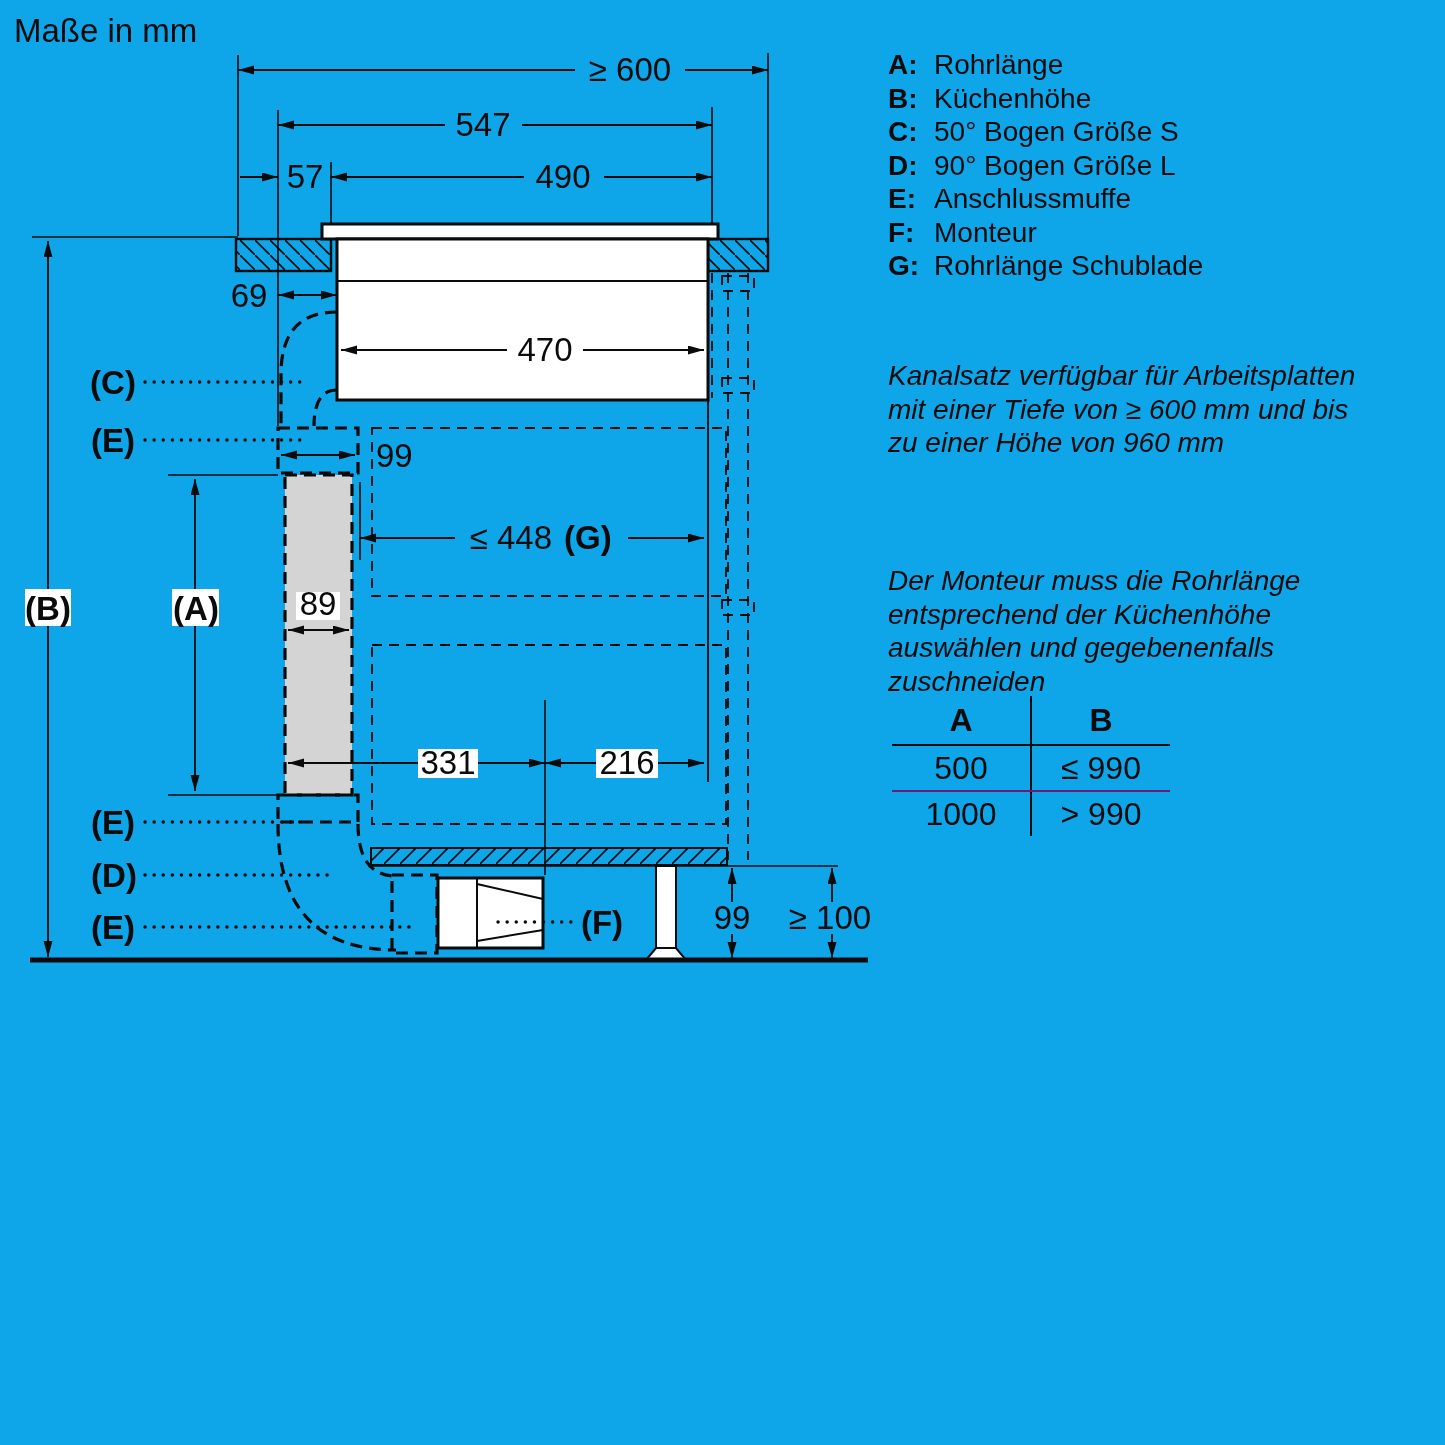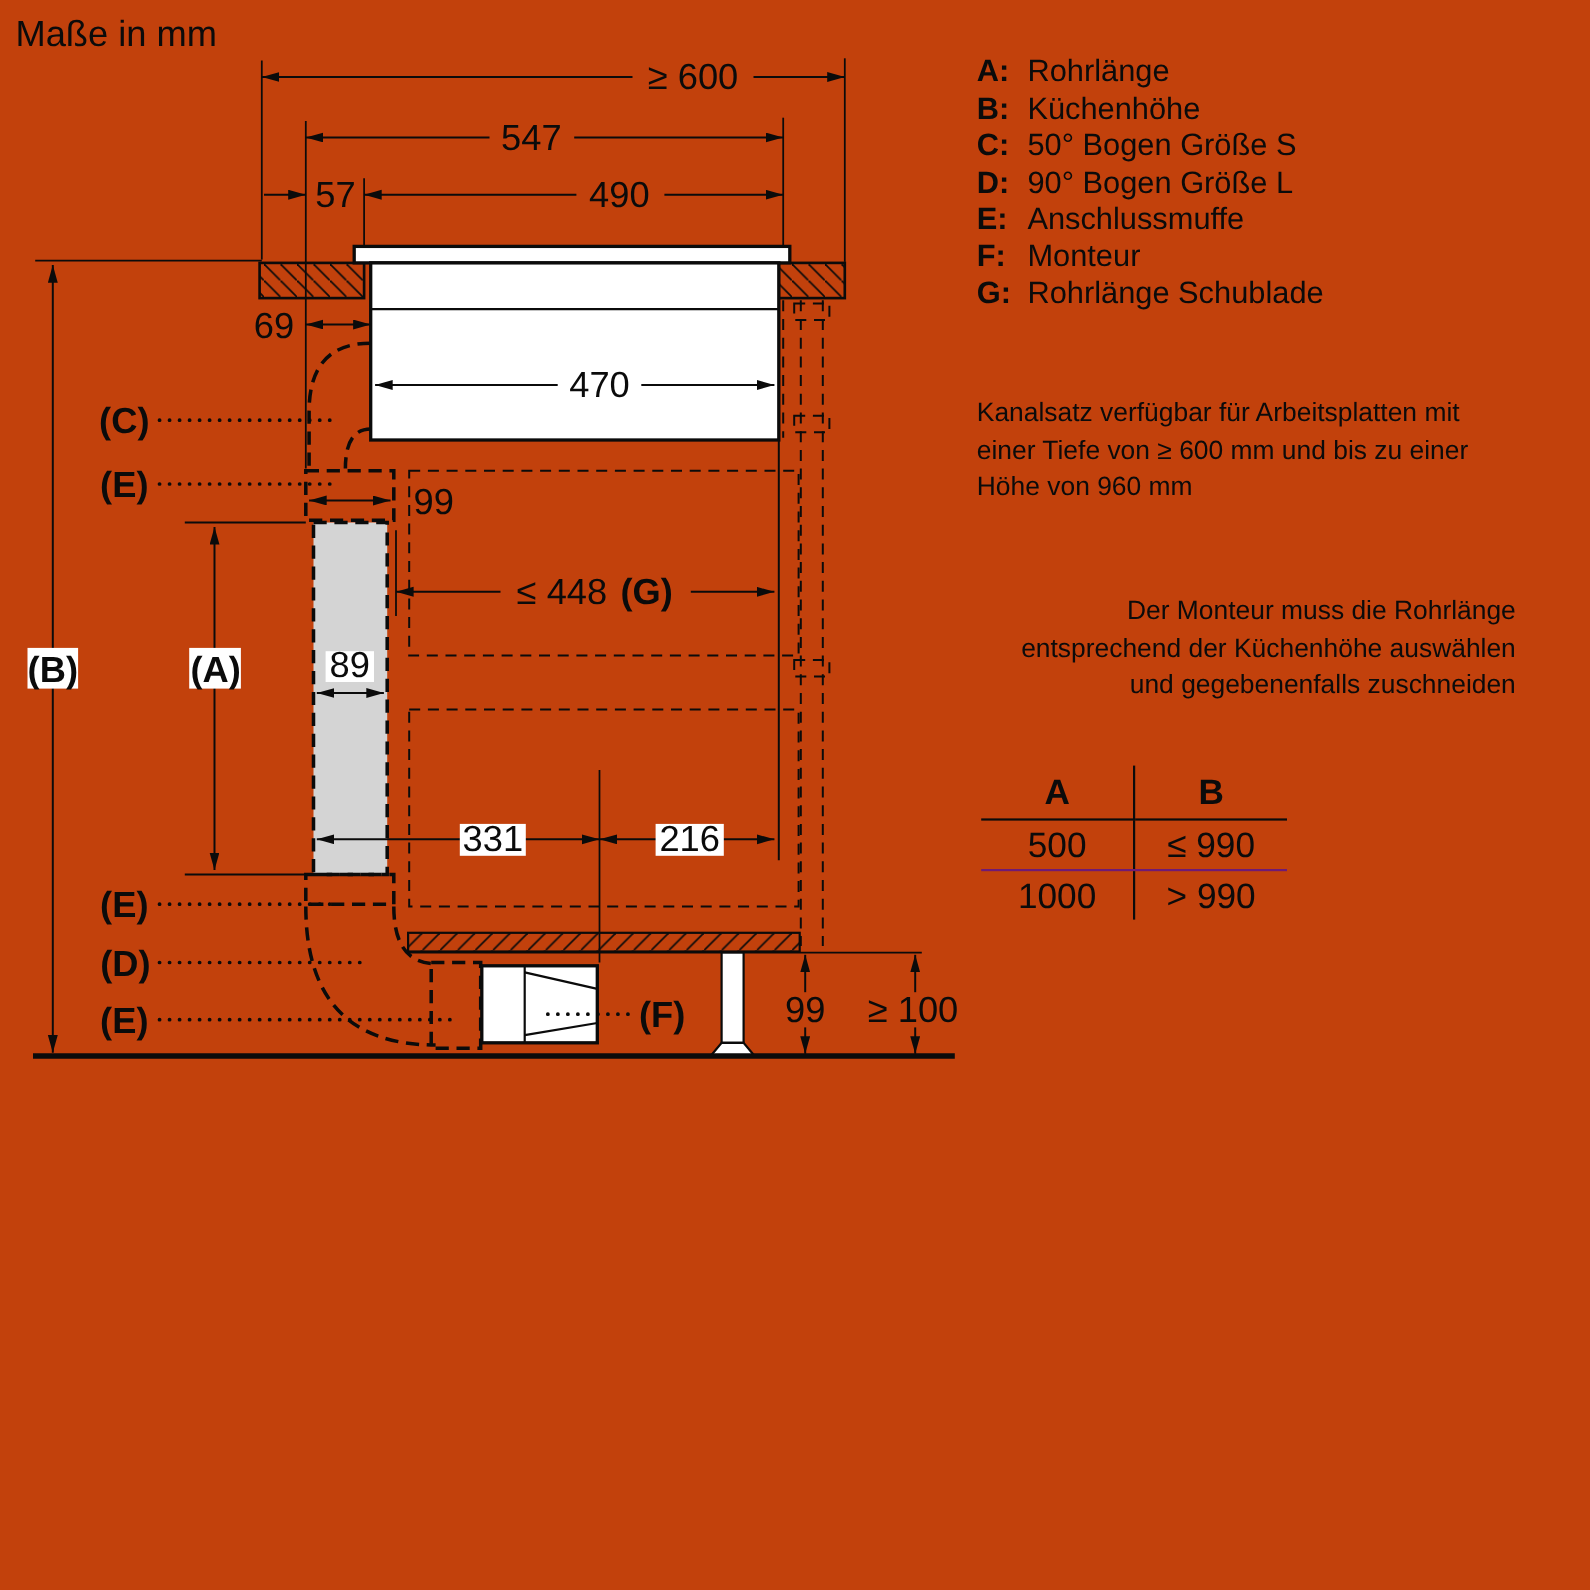--- a/index.html
+++ b/index.html
@@ -1,26 +1,26 @@
 <!DOCTYPE html>
 <html><head>
 <meta charset="utf-8">
 <style>
   html,body{margin:0;padding:0;background:#ffffff;}
-  #canvas{position:relative;width:1445px;height:1445px;background:#c2410c;overflow:hidden;
+  #canvas{position:relative;width:1445px;height:1445px;background:#0ea5e9;overflow:hidden;
           font-family:"Liberation Sans",sans-serif;color:#0b0b0b;}
   #drawing{position:absolute;left:0;top:0;}
   svg text{fill:#0b0b0b;font-family:"Liberation Sans",sans-serif;font-size:33px;}
   svg text.lbl{font-weight:bold;}
   .rightcol{position:absolute;left:888px;}
   #legend{top:48px;font-size:28px;line-height:33.5px;white-space:nowrap;}
   #legend .lk{display:inline-block;width:46px;font-weight:bold;}
-  .note{width:490px;font-size:24px;line-height:33.5px;}
+  .note{width:490px;font-size:28px;line-height:33.5px;font-style:italic;}
   #note1{top:359px;}
-  #note2{top:539px;text-align:right;}
+  #note2{top:564px;}
   #spec-table{top:696px;left:892px;border-collapse:collapse;font-size:32px;}
   #spec-table td{width:138px;text-align:center;padding:0;height:44px;}
   #spec-table tr td:first-child{border-right:2px solid #0b0b0b;}
   #spec-table tr.hrow td{font-weight:bold;border-bottom:2px solid #0b0b0b;height:48px;}
   #spec-table tr.r1 td{border-bottom:2px solid #701a75;}
 </style>
 </head>
 <body>
 
 <div id="canvas">

